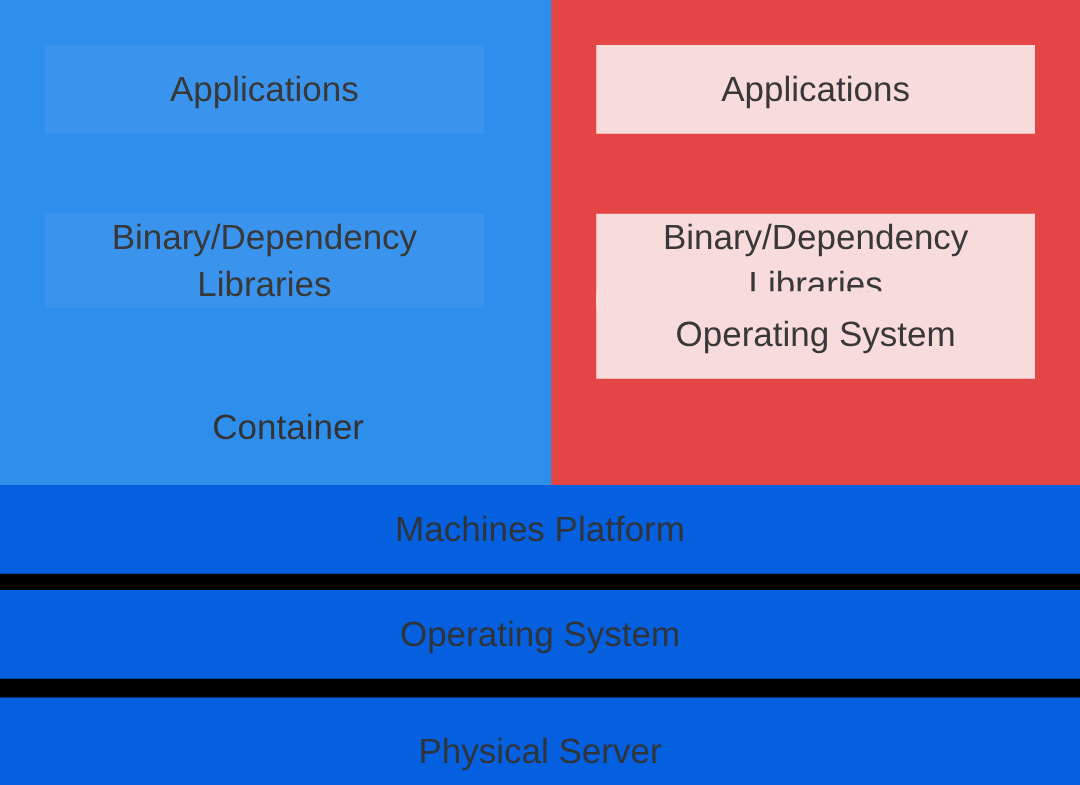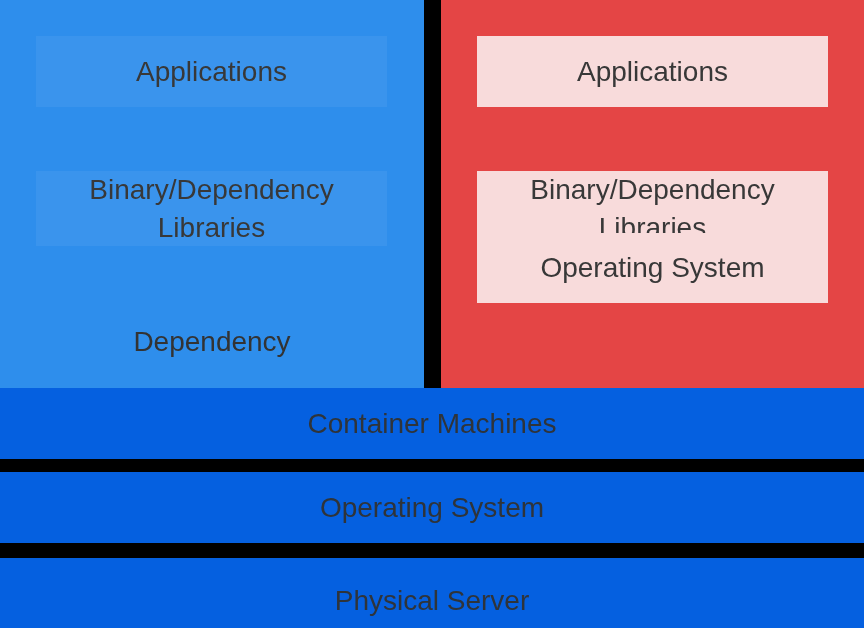--- a/index.html
+++ b/index.html
@@ -12,20 +12,21 @@
     height: 628px;
     position: relative;
     overflow: hidden;
     font-family: "Liberation Sans", "DejaVu Sans", sans-serif;
     color: #333333;
   }
   .panel {
     position: absolute;
     top: 0;
     height: 420px;
+    padding-left: 37px;
   }
   .panel-containers {
     left: 0;
     width: 424px;
     background: #2e8eec;
   }
   .panel-vms {
     left: 441px;
     width: 423px;
     background: #e44545;
@@ -79,36 +80,36 @@
 </head>
 <body>
 
 <div class="panel panel-containers">
   <div class="inner-box box-1">
     <span>Applications</span>
   </div>
   <div class="inner-box box-2">
     <span>Binary/Dependency Libraries</span>
   </div>
-  <div class="panel-label">Dependency</div>
+  <div class="panel-label">Container</div>
 </div>
 
 <div class="panel panel-vms">
   <div class="inner-box box-1">
     <span>Applications</span>
   </div>
   <div class="inner-box box-2">
     <span>Binary/Dependency Libraries</span>
   </div>
   <div class="inner-box box-3">
     <span>Operating System</span>
   </div>
 </div>
 
 <div class="base-bar bar-1">
-  <span>Container Machines</span>
+  <span>Machines Platform</span>
 </div>
 <div class="base-bar bar-2">
   <span>Operating System</span>
 </div>
 <div class="base-bar bar-3">
   <span>Physical Server</span>
 </div>
 
 </body></html>

